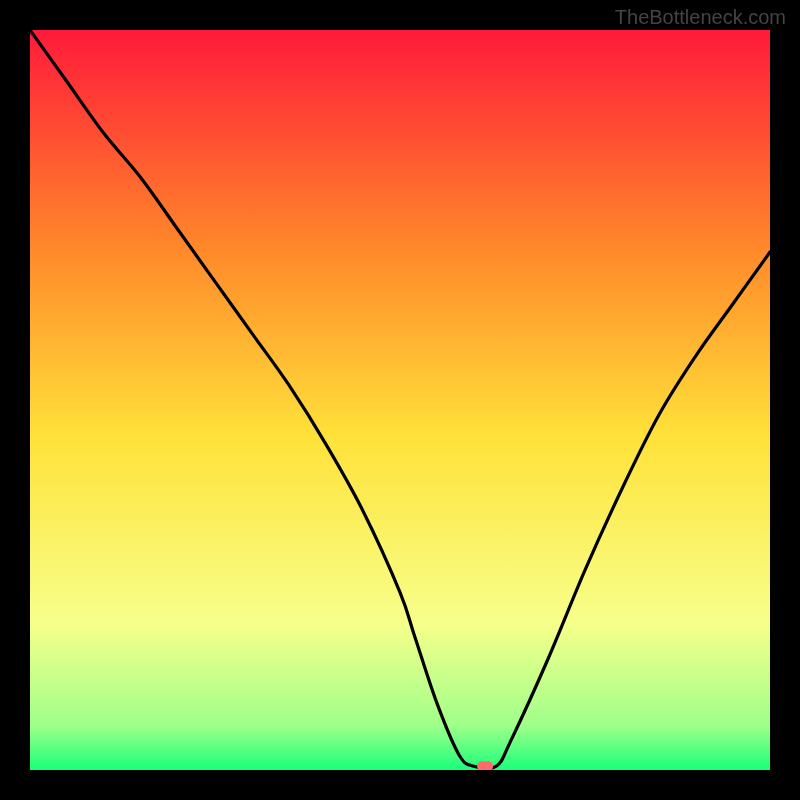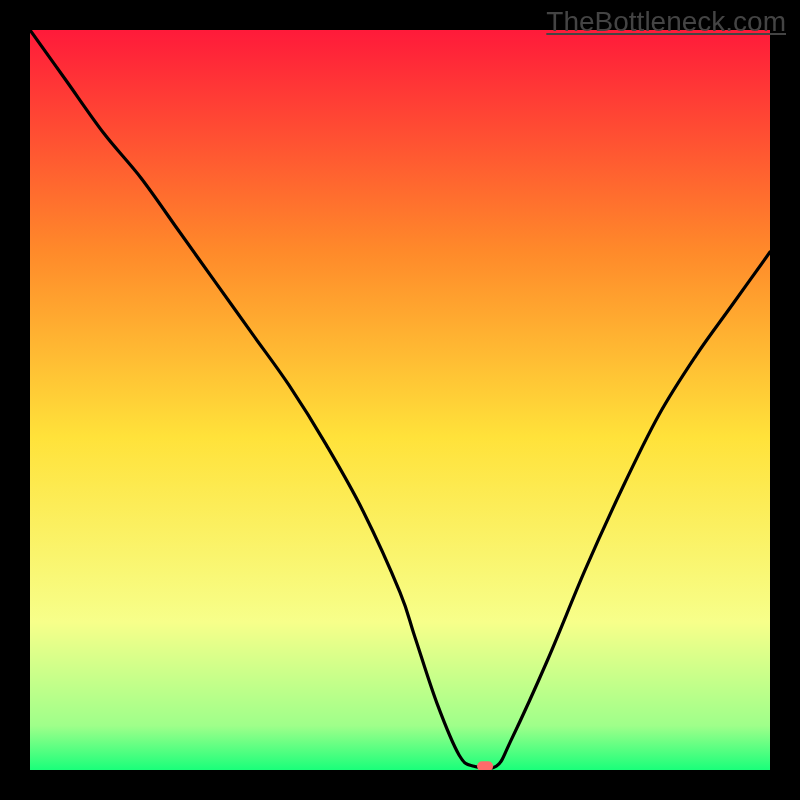--- a/index.html
+++ b/index.html
@@ -15,24 +15,23 @@
     position: relative;
     width: 800px;
     height: 800px;
     background: #000;
   }
   .watermark {
     position: absolute;
     top: 6px;
     right: 14px;
     color: #444;
-    font-size: 28px;
+    font-size: 20px;
     font-weight: 500;
     z-index: 10;
-    text-decoration: underline;
   }
   .plot-area {
     position: absolute;
     left: 30px;
     top: 30px;
     width: 740px;
     height: 740px;
   }
   svg {
     display: block;

